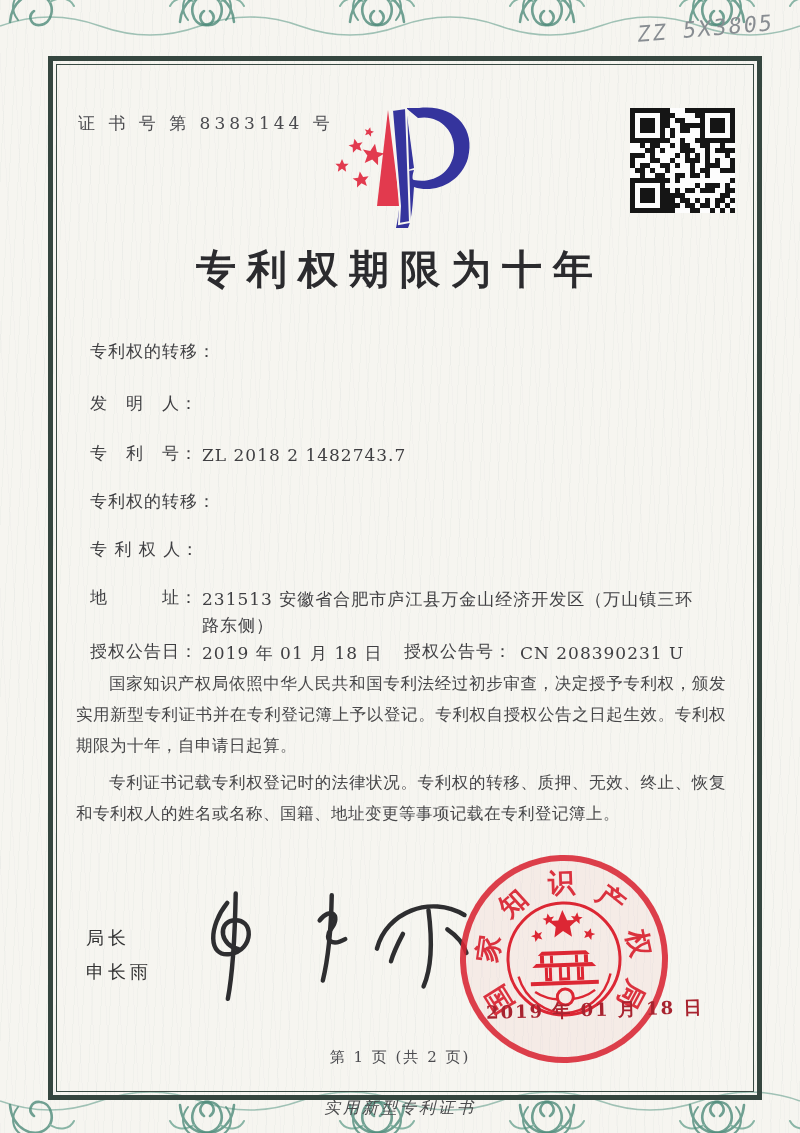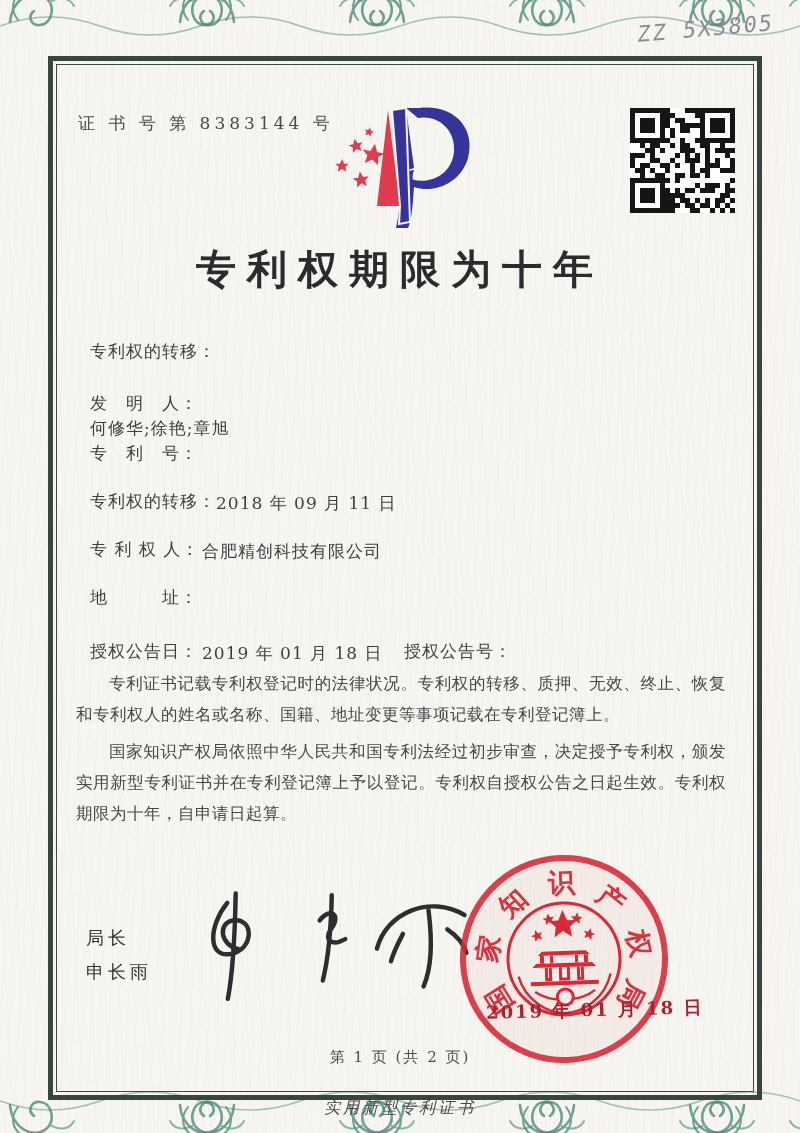--- a/index.html
+++ b/index.html
@@ -374,48 +374,48 @@
   </div>
 
 <div class="doc-title">专利权期限为十年</div>
 
 <div class="fields">
   <div class="frow r-name">
     <span class="lab">专利权的转移：</span>
   </div>
   <div class="frow r-inv">
     <span class="lab">发　明　人：</span>
-    <span class="val">何修华;徐艳;章旭</span>
   </div>
   <div class="frow r-pat">
     <span class="lab">专　利　号：</span>
+    <span class="val">ZL 2018 2 1482743.7</span>
   </div>
   <div class="frow r-fil">
     <span class="lab">专利权的转移：</span>
-    <span class="val">2018 年 09 月 11 日</span>
   </div>
   <div class="frow r-own">
     <span class="lab">专 利 权 人：</span>
-    <span class="val">合肥精创科技有限公司</span>
   </div>
   <div class="frow r-addr">
     <span class="lab">地　　　址：</span>
+    <span class="val" style="max-width:500px">231513 安徽省合肥市庐江县万金山经济开发区（万山镇三环路东侧）</span>
   </div>
   <div class="frow r-grant">
     <span class="lab">授权公告日：</span>
     <span class="val" style="min-width:188px">2019 年 01 月 18 日</span>
     <span class="pair2">
       <span class="lab">授权公告号：</span>
+      <span class="val">CN 208390231 U</span>
     </span>
   </div>
 </div>
 
 <div class="paras">
+  <p>国家知识产权局依照中华人民共和国专利法经过初步审查，决定授予专利权，颁发实用新型专利证书并在专利登记簿上予以登记。专利权自授权公告之日起生效。专利权期限为十年，自申请日起算。</p>
   <p>专利证书记载专利权登记时的法律状况。专利权的转移、质押、无效、终止、恢复和专利权人的姓名或名称、国籍、地址变更等事项记载在专利登记簿上。</p>
-  <p>国家知识产权局依照中华人民共和国专利法经过初步审查，决定授予专利权，颁发实用新型专利证书并在专利登记簿上予以登记。专利权自授权公告之日起生效。专利权期限为十年，自申请日起算。</p>
 </div>
 
 <div class="sig-title">局长</div>
 <div class="sig-name">申长雨</div>
 <svg class="sig-script" viewBox="0 0 280 100">
   <g fill="none" stroke="#1d1d20" stroke-width="4" stroke-linecap="round" opacity="0.92">
     <path d="M30,10 C12,30 10,58 30,56 C52,54 54,24 34,26 C20,28 22,48 38,52"></path>
     <path d="M38,2 C36,30 32,72 26,96"></path>
     <path d="M112,30 C122,18 132,26 122,38 C114,48 122,54 134,48"></path>
     <path d="M124,8 C122,36 118,64 112,84"></path>

